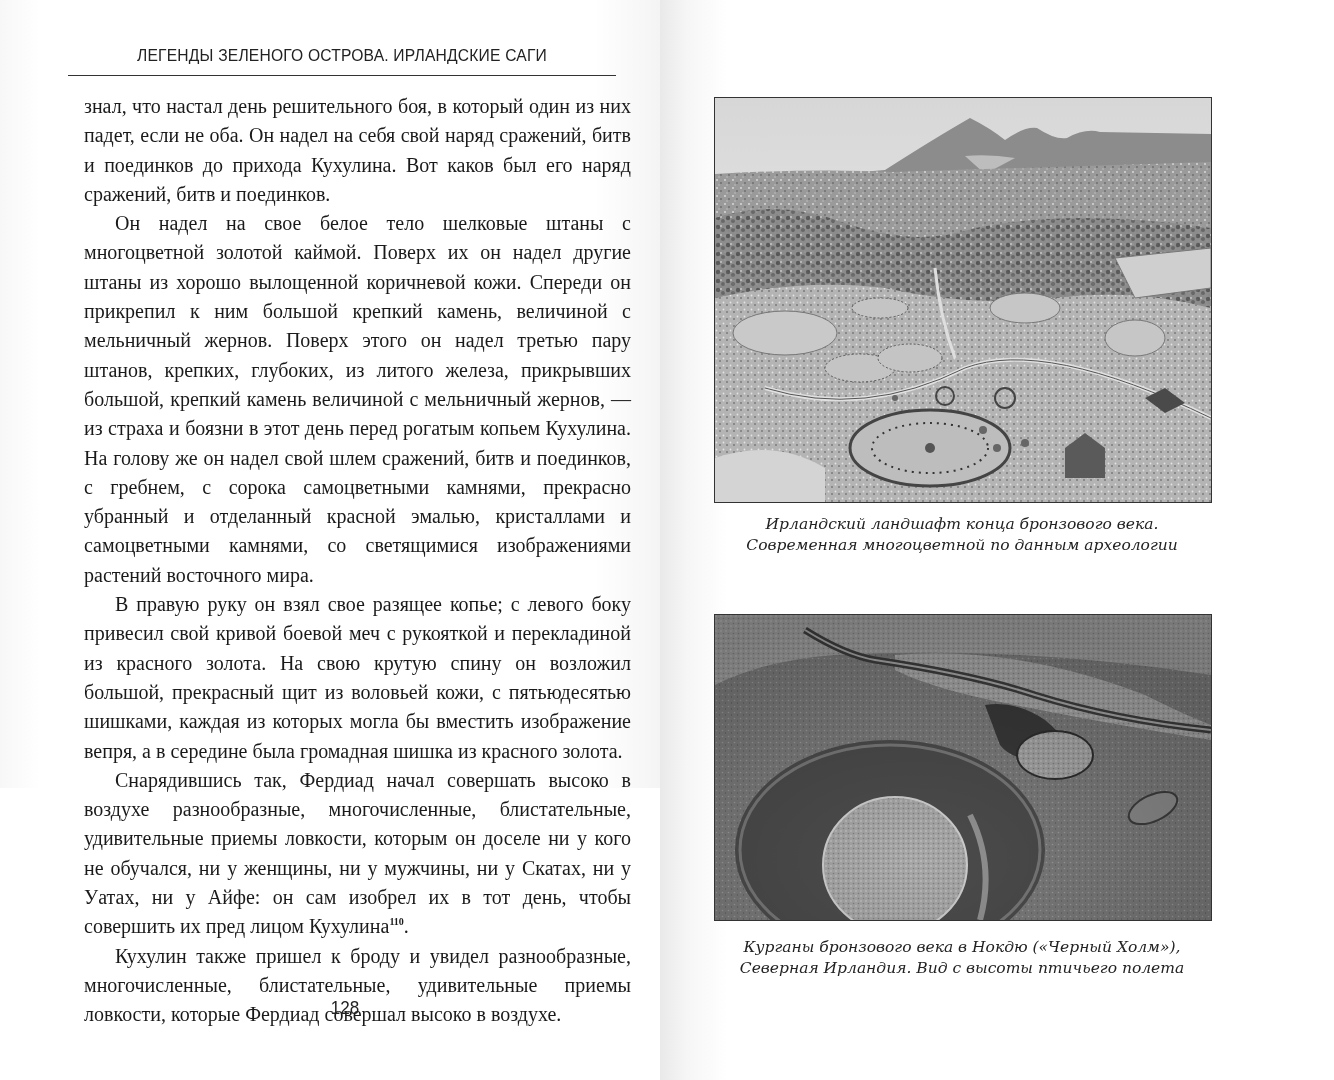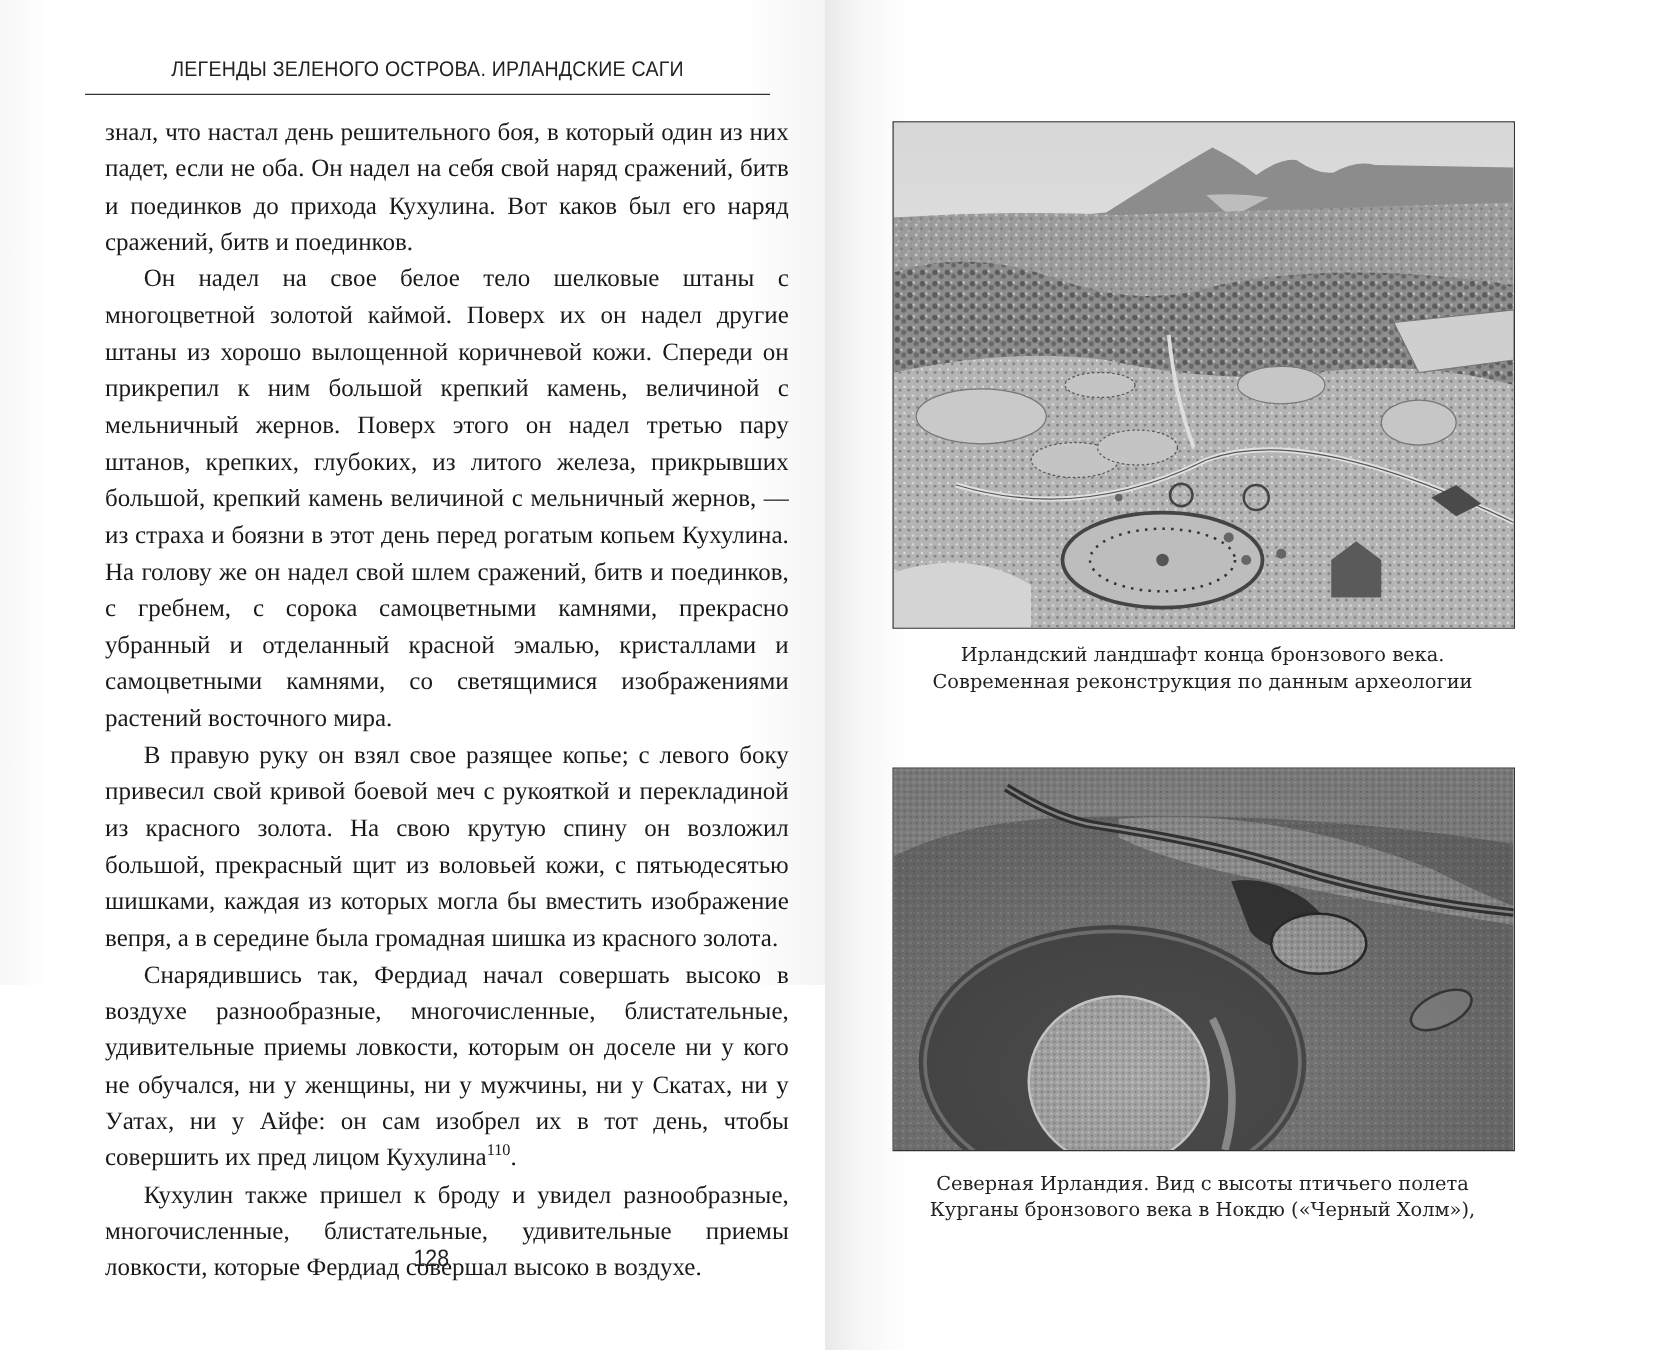--- a/index.html
+++ b/index.html
@@ -31,37 +31,37 @@
     position: absolute; left: 68px; top: 75px; width: 548px; height: 0;
     border-top: 1.5px solid #333;
   }
   .body-text {
     position: absolute; left: 84px; top: 92px; width: 547px;
     font-size: 20px; line-height: 29.3px;
     text-align: justify;
   }
   .body-text p { margin: 0; text-indent: 31px; text-align: justify; }
   .body-text p.cont { text-indent: 0; }
-  .body-text sup { font-size: 13px; line-height: 0; vertical-align: 8px; font-weight: normal; }
+  .body-text sup { font-size: 10px; line-height: 0; vertical-align: 8px; font-weight: bold; }
   .page-number {
     position: absolute; left: 300px; top: 997px; width: 90px; text-align: center;
     font-family: "Liberation Sans", "DejaVu Sans", sans-serif;
     font-size: 19px; transform: scaleX(0.9); color: #222;
   }
 
   .figure {
     position: absolute; border: 1.5px solid #333; overflow: hidden;
   }
   .fig-1 { left: 714px; top: 97px; width: 496px; height: 404px; }
   .fig-2 { left: 714px; top: 614px; width: 496px; height: 305px; }
   .fig svg { display: block; }
   .caption {
     position: absolute; left: 700px; width: 524px; text-align: center;
     font-family: "DejaVu Serif", "Liberation Serif", serif;
-    font-size: 15.5px; line-height: 21px; color: #222;
+    font-style: italic; font-size: 15.5px; line-height: 21px; color: #222;
   }
   .cap-1 { top: 514px; }
   .cap-2 { top: 937px; }
 </style>
 </head>
 <body>
 
 <div class="spread">
 
   <div class="page-left">
@@ -139,21 +139,21 @@
       <circle cx="180" cy="300" r="3" fill="#666"></circle>
 
       <path d="M350 350 L370 335 L390 350 L390 380 L350 380 Z" fill="#5a5a5a"></path>
       <path d="M430 300 L450 290 L470 305 L450 315 Z" fill="#4a4a4a"></path>
       <path d="M0 360 Q60 340 110 370 L110 404 L0 404 Z" fill="#d4d4d4"></path>
     </svg>
   </div>
 
   <div class="caption cap-1">
     <div>Ирландский ландшафт конца бронзового века.</div>
-    <div>Современная реконструкция по данным археологии</div>
+    <div>Современная многоцветной по данным археологии</div>
   </div>
 
   <div class="figure fig-2 fig" title="aerial-photo-burial-mounds-knockdhu">
     <svg width="496" height="305" viewBox="0 0 496 305">
       <defs>
         <pattern id="grain" width="6" height="6" patternUnits="userSpaceOnUse">
           <rect width="6" height="6" fill="#7d7d7d"></rect>
           <circle cx="1.5" cy="1.5" r="0.8" fill="#9d9d9d"></circle>
           <circle cx="4.5" cy="4" r="0.7" fill="#5f5f5f"></circle>
         </pattern>
@@ -183,17 +183,17 @@
 
       <path d="M270 90 Q300 85 330 105 Q360 130 360 150 Q300 150 285 130 Z" fill="#3a3a3a"></path>
       <ellipse cx="340" cy="140" rx="38" ry="24" fill="url(#grainLight)" stroke="#2e2e2e" stroke-width="2"></ellipse>
 
       <ellipse cx="438" cy="193" rx="26" ry="13" fill="#8e8e8e" stroke="#3e3e3e" stroke-width="2" transform="rotate(-25 438 193)"></ellipse>
       <rect width="496" height="305" fill="url(#shade)"></rect>
     </svg>
   </div>
 
   <div class="caption cap-2">
+    <div>Курганы бронзового века в Нокдю («Черный Холм»),</div>
     <div>Северная Ирландия. Вид с высоты птичьего полета</div>
-    <div>Курганы бронзового века в Нокдю («Черный Холм»),</div>
   </div>
 
 </div>
 
 </body></html>

